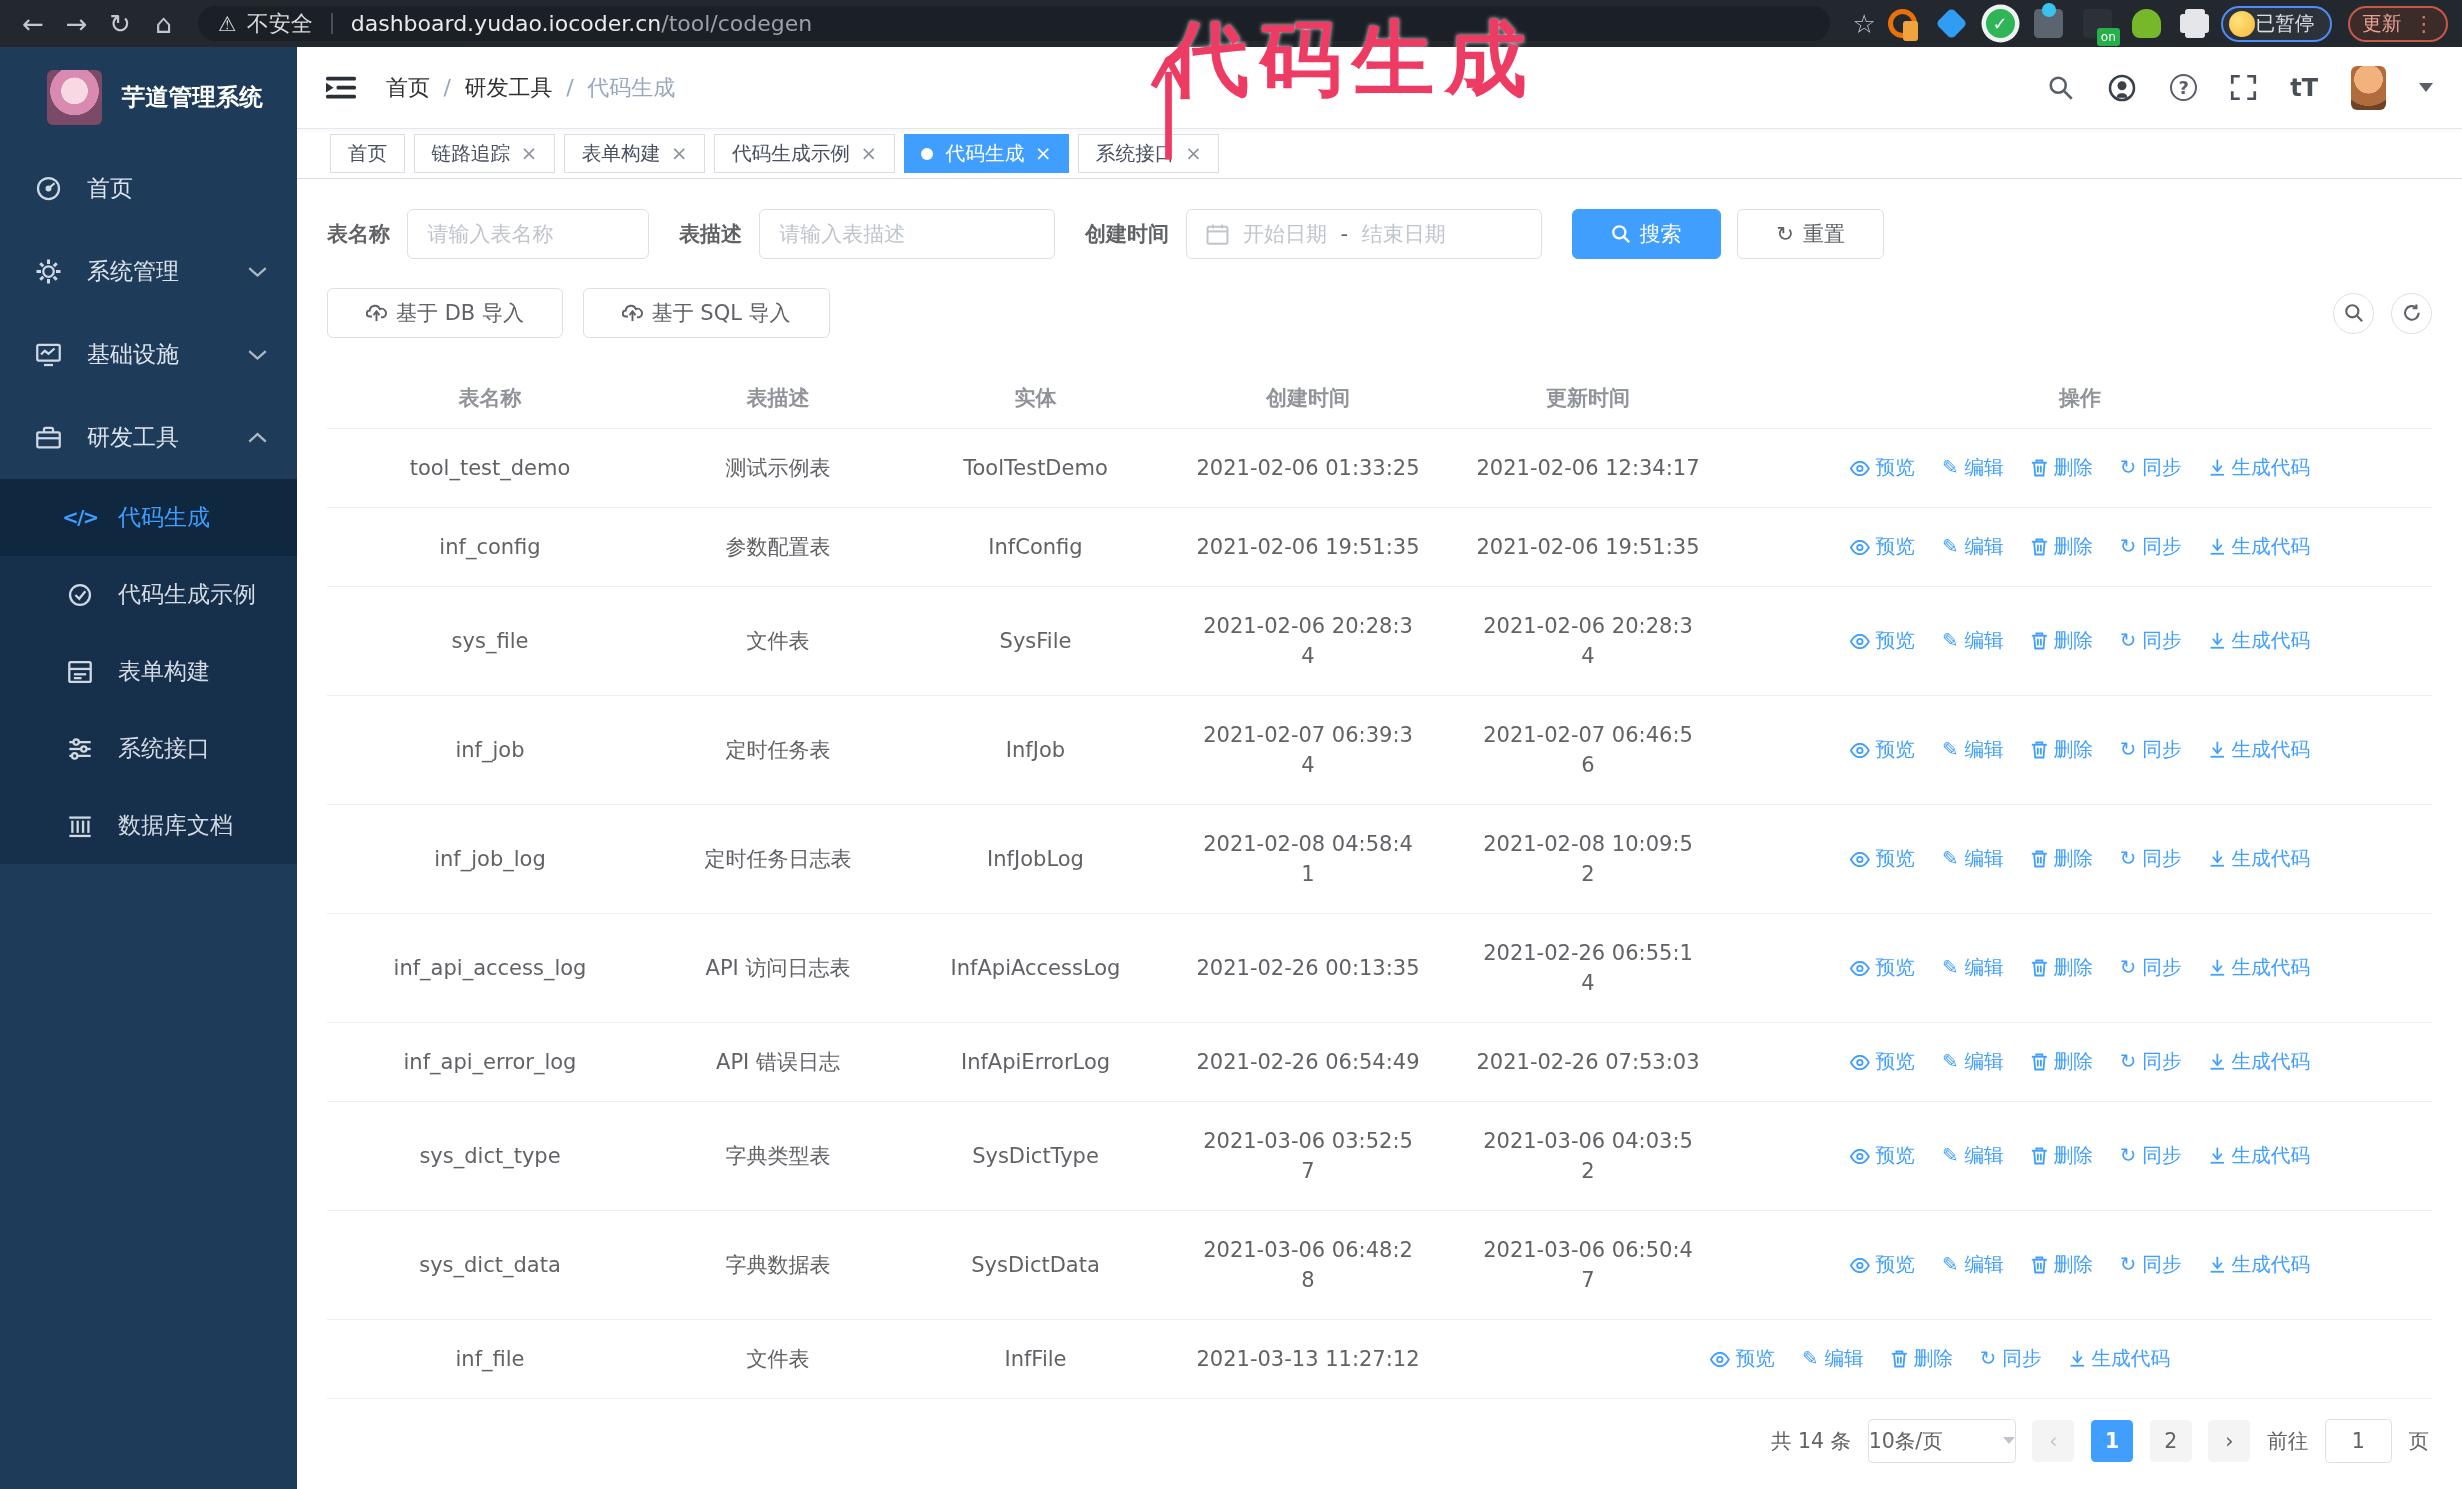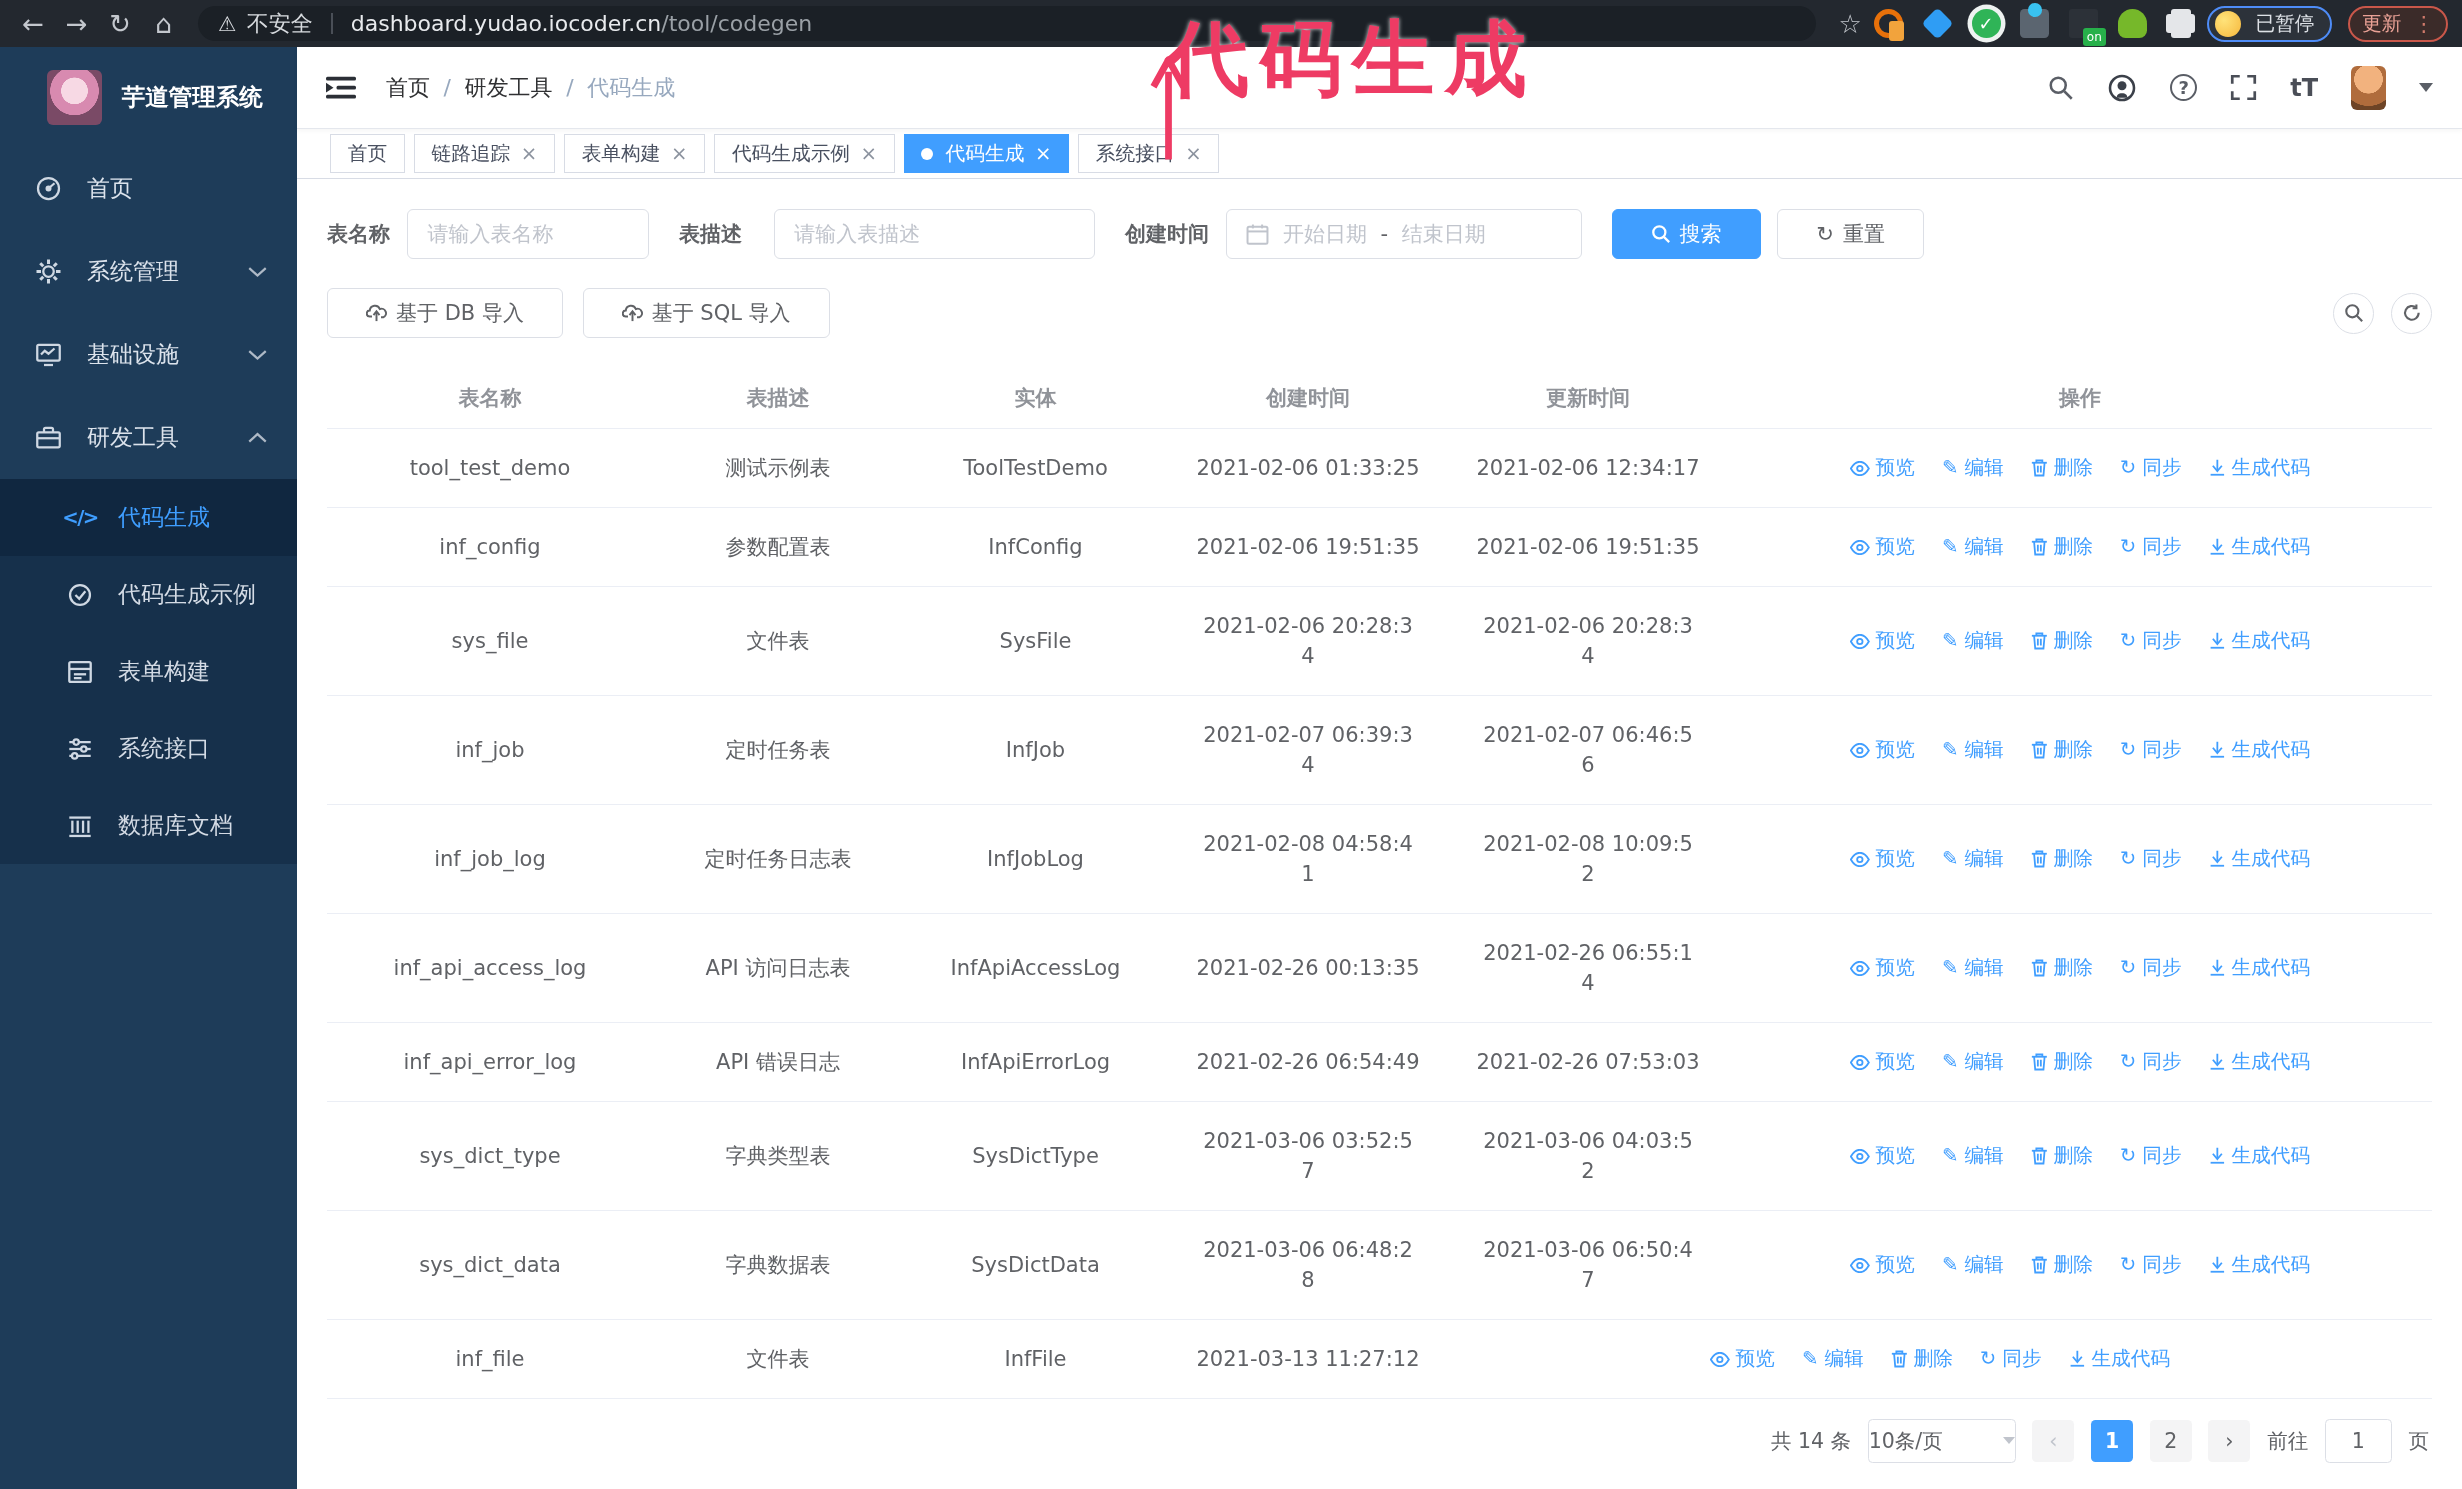--- a/index.html
+++ b/index.html
@@ -22,21 +22,21 @@
   .ext-check::after{content:"✓";position:absolute;inset:0;display:flex;align-items:center;justify-content:center;color:#fff;font-size:18px;}
   .ext-grid{background:#5b6570;border-radius:4.5px;}
   .ext-grid::after{content:"";position:absolute;left:7.6px;top:-6px;width:13.6px;height:13.6px;border-radius:50%;background:#39c2f0;}
   .ext-on{background:#2c3138;border-radius:3px;}
   .ext-on::after{content:"on";position:absolute;right:-7.6px;bottom:-7.6px;background:#27b04a;color:#fff;font-size:12px;line-height:1;padding:3px 3.8px;border-radius:3px;}
   .ext-bot{background:#76b82a;border-radius:50% 50% 7.6px 7.6px;}
   .ext-puzzle{background:transparent;}
   .ext-puzzle::before,.ext-puzzle::after{content:"";position:absolute;background:#e4e6e9;border-radius:3px;}
   .ext-puzzle::before{left:4.5px;top:0;width:19.7px;height:29px;}
   .ext-puzzle::after{left:0;top:4.5px;width:29px;height:19.7px;}
-  .profile-chip{height:36px;border:2.3px solid #4e8cf7;border-radius:18px;background:#2c323a;display:flex;align-items:center;gap:14px;padding:0 15px 0 6px;color:#dde1e6;font-size:19.7px;flex:0 0 auto;}
+  .profile-chip{height:36px;border:2.3px solid #4e8cf7;border-radius:18px;background:#2c323a;display:flex;align-items:center;gap:0;padding:0 15px 0 6px;color:#dde1e6;font-size:19.7px;flex:0 0 auto;}
   .face{width:26px;height:26px;border-radius:50%;background:radial-gradient(circle at 35% 35%,#ffe37a,#f6b73c);position:relative;}
   .update-chip{height:36px;border:2.3px solid #c9574a;border-radius:18px;background:#3b2b29;display:flex;align-items:center;gap:12px;padding:0 12px;color:#e9a195;font-size:19.7px;flex:0 0 auto;margin-left:12px;}
   .kebab{color:#d07a6b;font-size:21px;letter-spacing:0;}
 
   
   .annotation{position:absolute;left:1167px;top:4.5px;z-index:50;pointer-events:none;color:#ee3b64;font-size:82px;font-weight:700;letter-spacing:10.6px;text-shadow:0 0 4.5px rgba(255,255,255,.85);}
   .annotation-arrow{position:absolute;left:1146px;top:50px;z-index:50;pointer-events:none;}
 
   
   .page{display:flex;height:1443px;}
@@ -80,21 +80,21 @@
   .tab.active .x{color:#fff;}
   .tab.active::before{content:"";width:12px;height:12px;border-radius:50%;background:#fff;margin-right:1.5px;}
 
   
   .content{flex:1;padding:30px 30px 0 30px;display:flex;flex-direction:column;min-width:0;}
   .filter-row{display:flex;align-items:center;gap:16.7px;font-size:21px;color:#606266;}
   .f-label{font-weight:600;margin-left:13.6px;white-space:nowrap;}
   .f-label:first-child{margin-left:0;}
   .input{height:50px;border:1.5px solid #dcdfe6;border-radius:6px;display:flex;align-items:center;padding:0 19.7px;color:#c0c4cc;font-size:21px;background:#fff;}
   .in-name{width:242px;}
-  .in-desc{width:321px;margin-left:15px;}
+  .in-desc{width:296px;}
   .date-range{width:356px;gap:13.6px;color:#c0c4cc;}
   .date-range .dash{color:#606266;}
   .btn{height:50px;border-radius:6px;display:flex;align-items:center;gap:9px;padding:0 38px;font-size:21px;border:1.5px solid #dcdfe6;color:#606266;background:#fff;white-space:nowrap;}
   .btn-primary{background:#409eff;border-color:#409eff;color:#fff;margin-left:13.6px;}
   .toolbar-row{display:flex;align-items:center;margin-top:29px;gap:19.7px;}
   .round-btns{margin-left:auto;display:flex;gap:16.7px;}
   .round-btn{width:41px;height:41px;border-radius:50%;border:1.5px solid #dcdfe6;background:#fff;display:flex;align-items:center;justify-content:center;color:#606266;}
 
   
   .table{margin-top:30px;}

